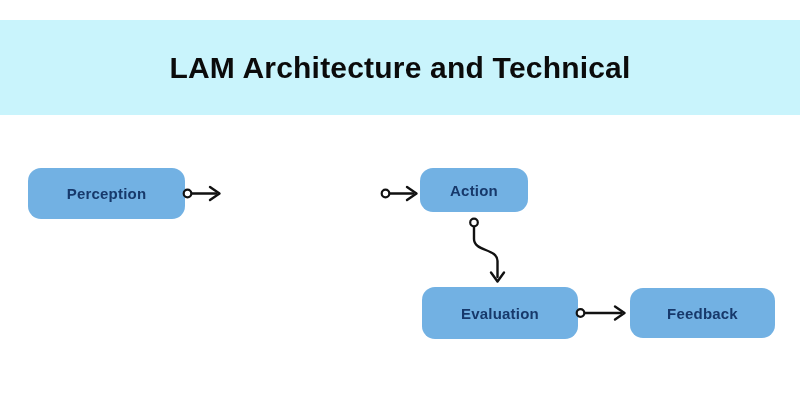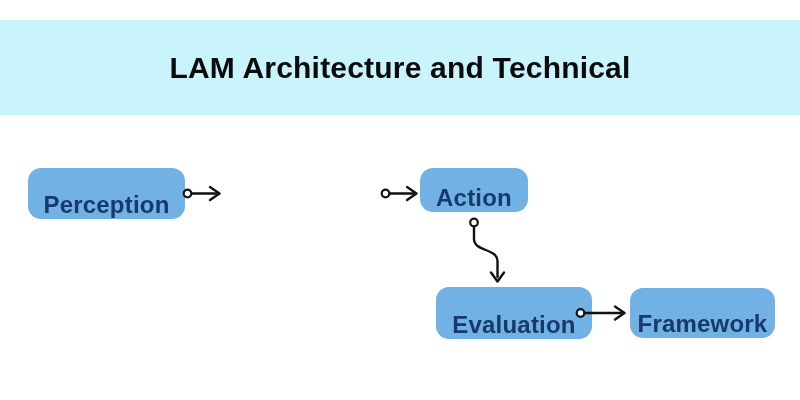--- a/index.html
+++ b/index.html
@@ -39,30 +39,30 @@
     text-align: center;
     letter-spacing: 0.2px;
   }
   
   .node {
     position: absolute;
     background: var(--node-fill);
     color: var(--node-text);
     border-radius: 13px;
     display: flex;
-    align-items: flex-end;
+    align-items: center;
     justify-content: center;
-    font-size: 24px;
+    font-size: 15px;
     font-weight: bold;
     letter-spacing: 0.2px;
   }
   #node-perception { left: 28px;  top: 168px; width: 157px; height: 51px; }
   #node-reasoning  { left: 222px; top: 168px; width: 161px; height: 51px; }
   #node-action     { left: 420px; top: 168px; width: 108px; height: 44px; }
-  #node-evaluation { left: 436px; top: 287px; width: 156px; height: 52px; }
+  #node-evaluation { left: 422px; top: 287px; width: 156px; height: 52px; }
   #node-feedback   { left: 630px; top: 288px; width: 145px; height: 50px; }
   
   #connector-layer {
     position: absolute;
     left: 0; top: 0;
     width: 800px; height: 400px;
     pointer-events: none;
   }
   .edge-shaft, .edge-head {
     stroke: var(--connector);
@@ -89,21 +89,21 @@
   <div class="node" id="node-perception">
     <span>Perception</span>
   </div>
   <div class="node" id="node-action">
     <span>Action</span>
   </div>
   <div class="node" id="node-evaluation">
     <span>Evaluation</span>
   </div>
   <div class="node" id="node-feedback">
-    <span>Framework</span>
+    <span>Feedback</span>
   </div>
 
   <svg id="connector-layer" viewBox="0 0 800 400" xmlns="http://www.w3.org/2000/svg">
 
     <g>
       <line class="edge-shaft" x1="192" y1="193.5" x2="216" y2="193.5"></line>
       <path class="edge-head" d="M 210 187 L 219.5 193.5 L 210 200"></path>
       <circle class="edge-dot" cx="187.5" cy="193.5" r="3.8"></circle>
     </g>
 

